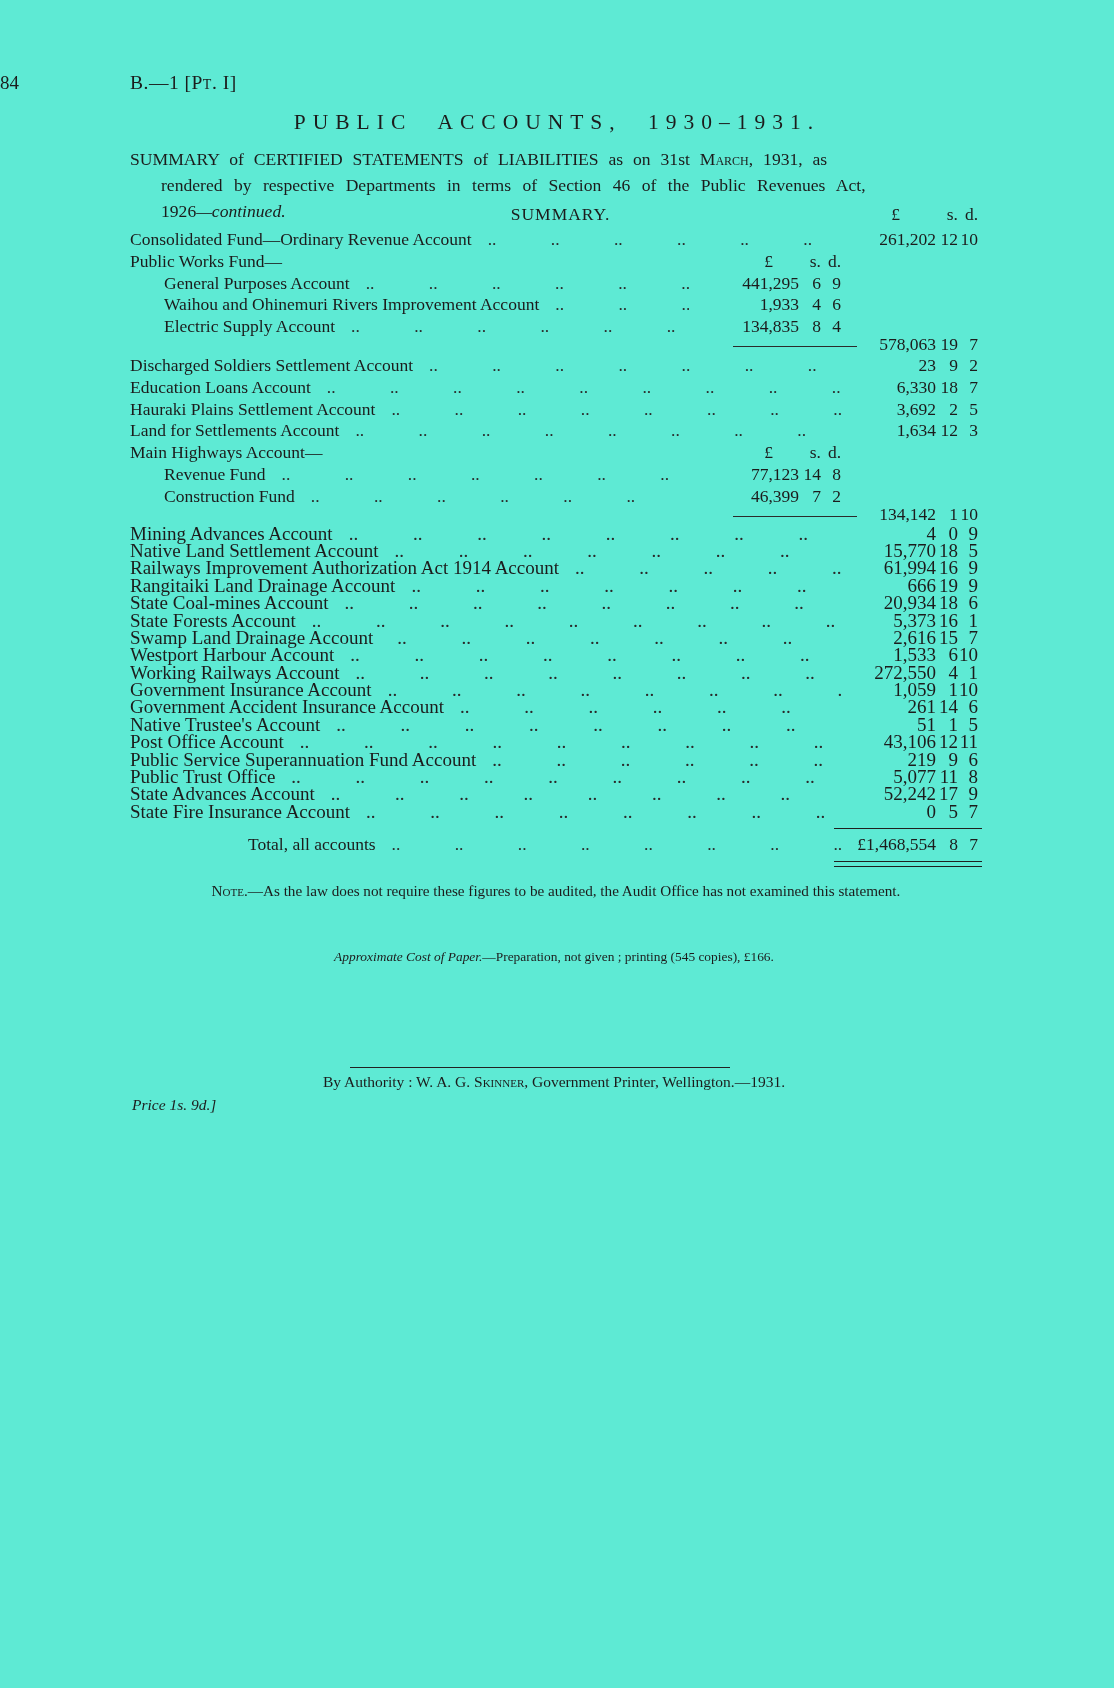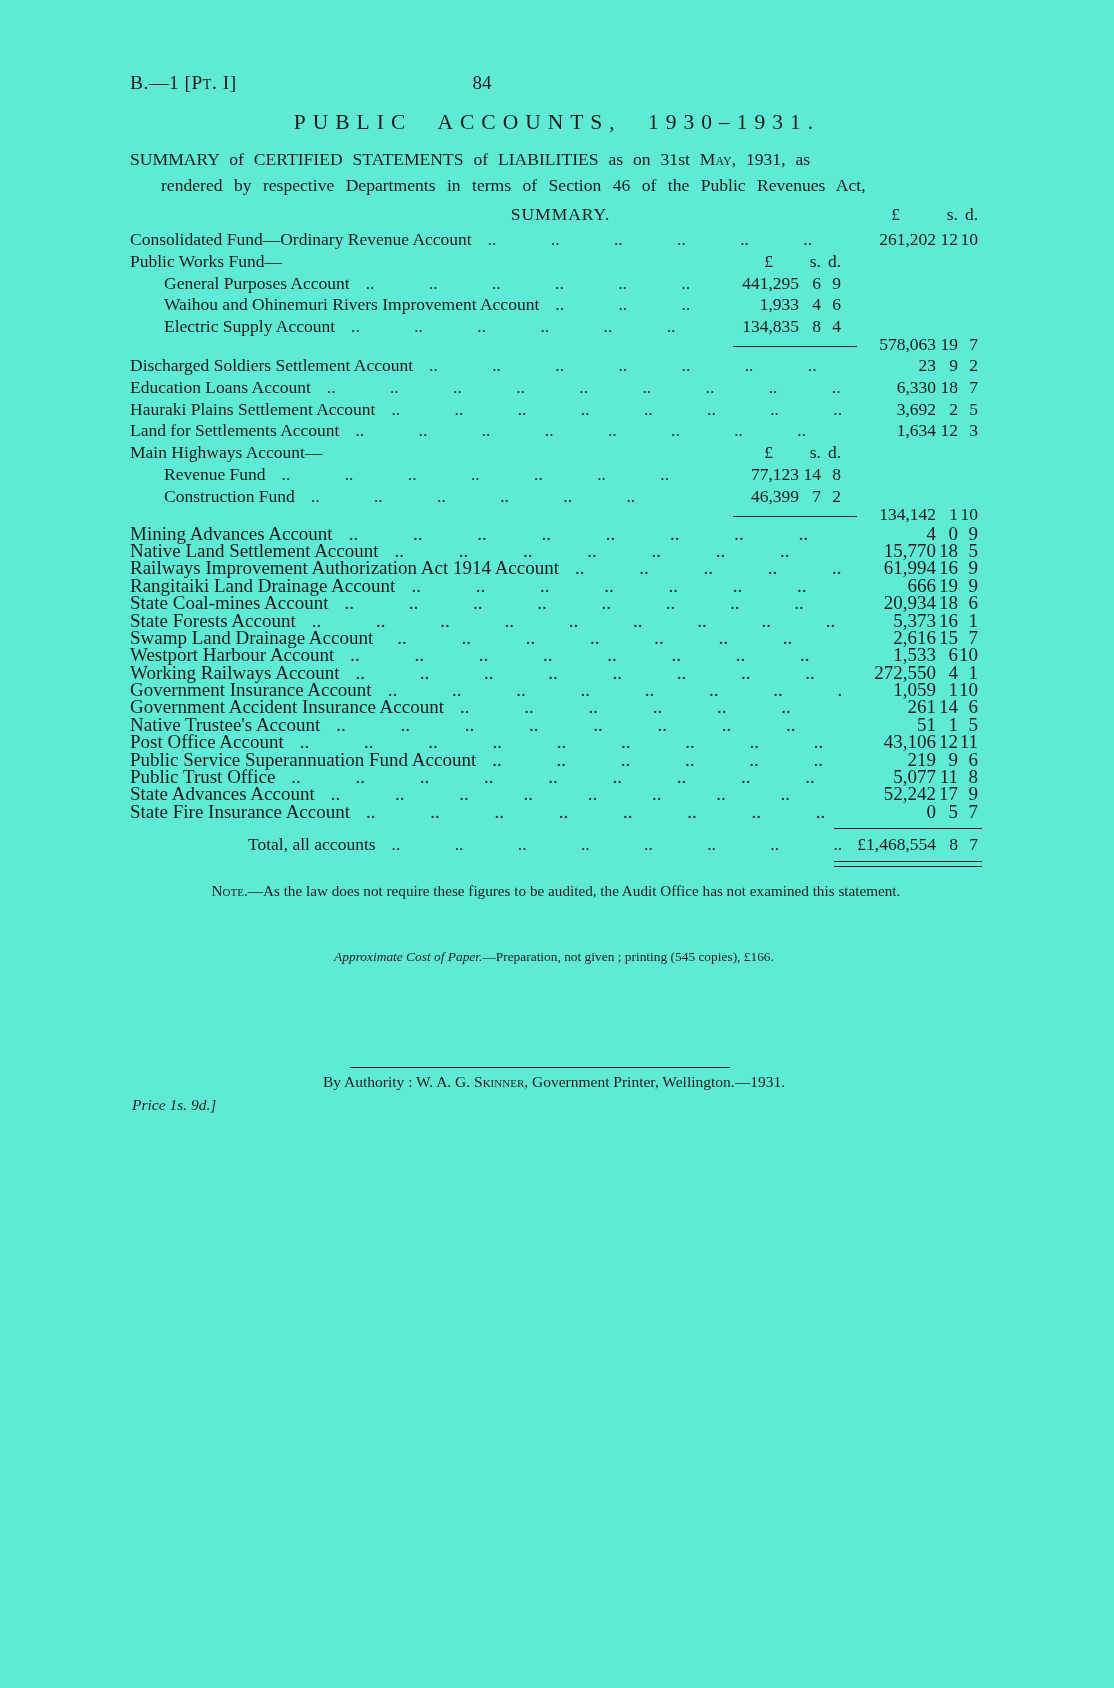--- a/index.html
+++ b/index.html
@@ -6,21 +6,21 @@
   body {
     width:1114px; height:1688px;
     background:#f2f2ee;
     font-family:"Liberation Serif","DejaVu Serif",serif;
   }
   .page {
     position:relative; width:1114px; height:1688px;
     background:#5eead4; color:#1c1c1c; overflow:hidden;
   }
   .docref { position:absolute; top:72px; left:130px; font-size:19.5px; font-variant:small-caps; letter-spacing:0.5px; }
-  .pagenum { position:absolute; top:72px; left:0; width:964px; text-align:center; font-size:19px; }
+  .pagenum { position:absolute; top:72px; left:0; width:964px; text-align:left; font-size:19px; }
   .title { position:absolute; top:110px; left:0; width:1114px; text-align:center;
            font-size:21.5px; letter-spacing:7px; word-spacing:14px; white-space:nowrap; }
   .intro { position:absolute; top:146px; left:130px; width:812px; font-size:17.6px; line-height:26px; }
   .intro .l1 { word-spacing:5.5px; white-space:nowrap; }
   .intro .l2 { padding-left:31px; word-spacing:7px; white-space:nowrap; }
   .intro .l3 { padding-left:31px; }
   .sc { font-variant:small-caps; }
   .it { font-style:italic; }
 
   .table { position:absolute; top:201px; left:130px; width:848px; }
@@ -59,22 +59,23 @@
 </head>
 <body>
 
 <div class="page">
 
   <div class="docref">B.—1 [Pt. I]</div>
   <div class="pagenum">84</div>
   <div class="title">PUBLIC ACCOUNTS, 1930–1931.</div>
 
   <div class="intro">
-    <div class="l1"><span>SUMMARY of CERTIFIED STATEMENTS of LIABILITIES as on 31st </span><span class="sc">May</span><span>, 1931, as</span></div>
+    <div class="l1"><span>SUMMARY of CERTIFIED STATEMENTS of LIABILITIES as on 31st </span><span class="sc">March</span><span>, 1931, as</span></div>
     <div class="l2">rendered by respective Departments in terms of Section 46 of the Public Revenues Act,</div>
+    <div class="l3"><span>1926</span><span class="it">—continued.</span></div>
   </div>
 
   <div class="table">
     <div class="trow head">
       <div class="c headlab">SUMMARY.</div>
       <div class="c m colhead outerpound">£</div>
       <div class="c sd colhead">s.</div>
       <div class="c sd colhead">d.</div>
     </div>
 

